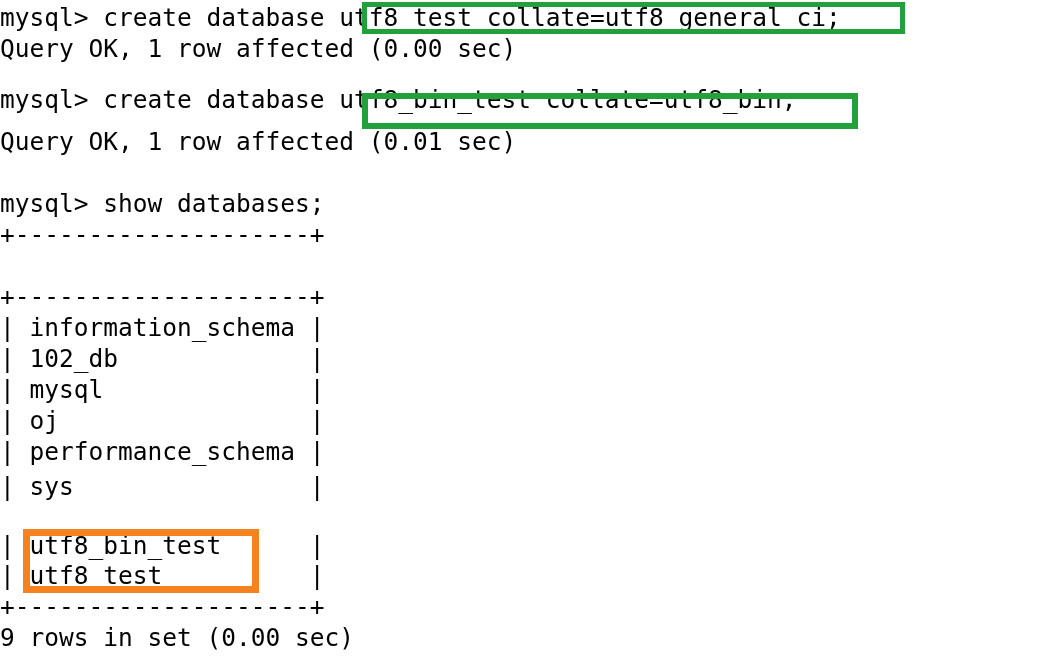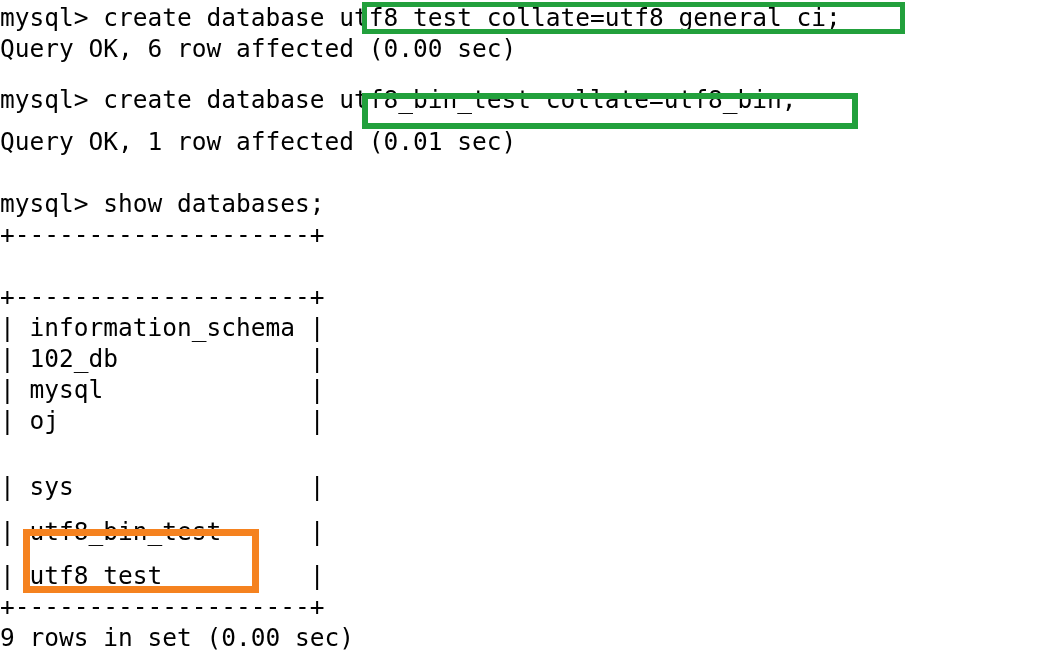--- a/index.html
+++ b/index.html
@@ -54,34 +54,35 @@
     border: 7px solid #f5821f;
   }
 </style>
 </head>
 <body>
 
 <div id="screen">
   <div id="terminal">
 
     <div class="line" style="top:2px">mysql&gt; create database utf8_test collate=utf8_general_ci;</div>
-    <div class="line" style="top:33px">Query OK, 6 row affected (0.00 sec)</div>
+    <div class="line" style="top:33px">Query OK, 1 row affected (0.00 sec)</div>
     <div class="line blank" style="top:64px"> </div>
     <div class="line" style="top:84px">mysql&gt; create database utf8_bin_test collate=utf8_bin;</div>
     <div class="line" style="top:126px">Query OK, 1 row affected (0.01 sec)</div>
     <div class="line blank" style="top:157px"> </div>
     <div class="line" style="top:188px">mysql&gt; show databases;</div>
     <div class="line" style="top:219px">+--------------------+</div>
     <div class="line" style="top:281px">+--------------------+</div>
     <div class="line" style="top:312px">| information_schema |</div>
     <div class="line" style="top:343px">| 102_db             |</div>
     <div class="line" style="top:405px">| oj                 |</div>
     <div class="line" style="top:374px">| mysql              |</div>
+    <div class="line" style="top:436px">| performance_schema |</div>
     <div class="line" style="top:471px">| sys                |</div>
-    <div class="line" style="top:516px">| utf8_bin_test      |</div>
+    <div class="line" style="top:530px">| utf8_bin_test      |</div>
     <div class="line" style="top:560px">| utf8_test          |</div>
     <div class="line" style="top:591px">+--------------------+</div>
     <div class="line" style="top:622px">9 rows in set (0.00 sec)</div>
 
   </div>
 
   <div class="hl hl-green-1" style="left:362px; top:2px; width:543px; height:32px;"></div>
 
   <div class="hl hl-green-2" style="left:362px; top:93px; width:496px; height:36px;"></div>
 

